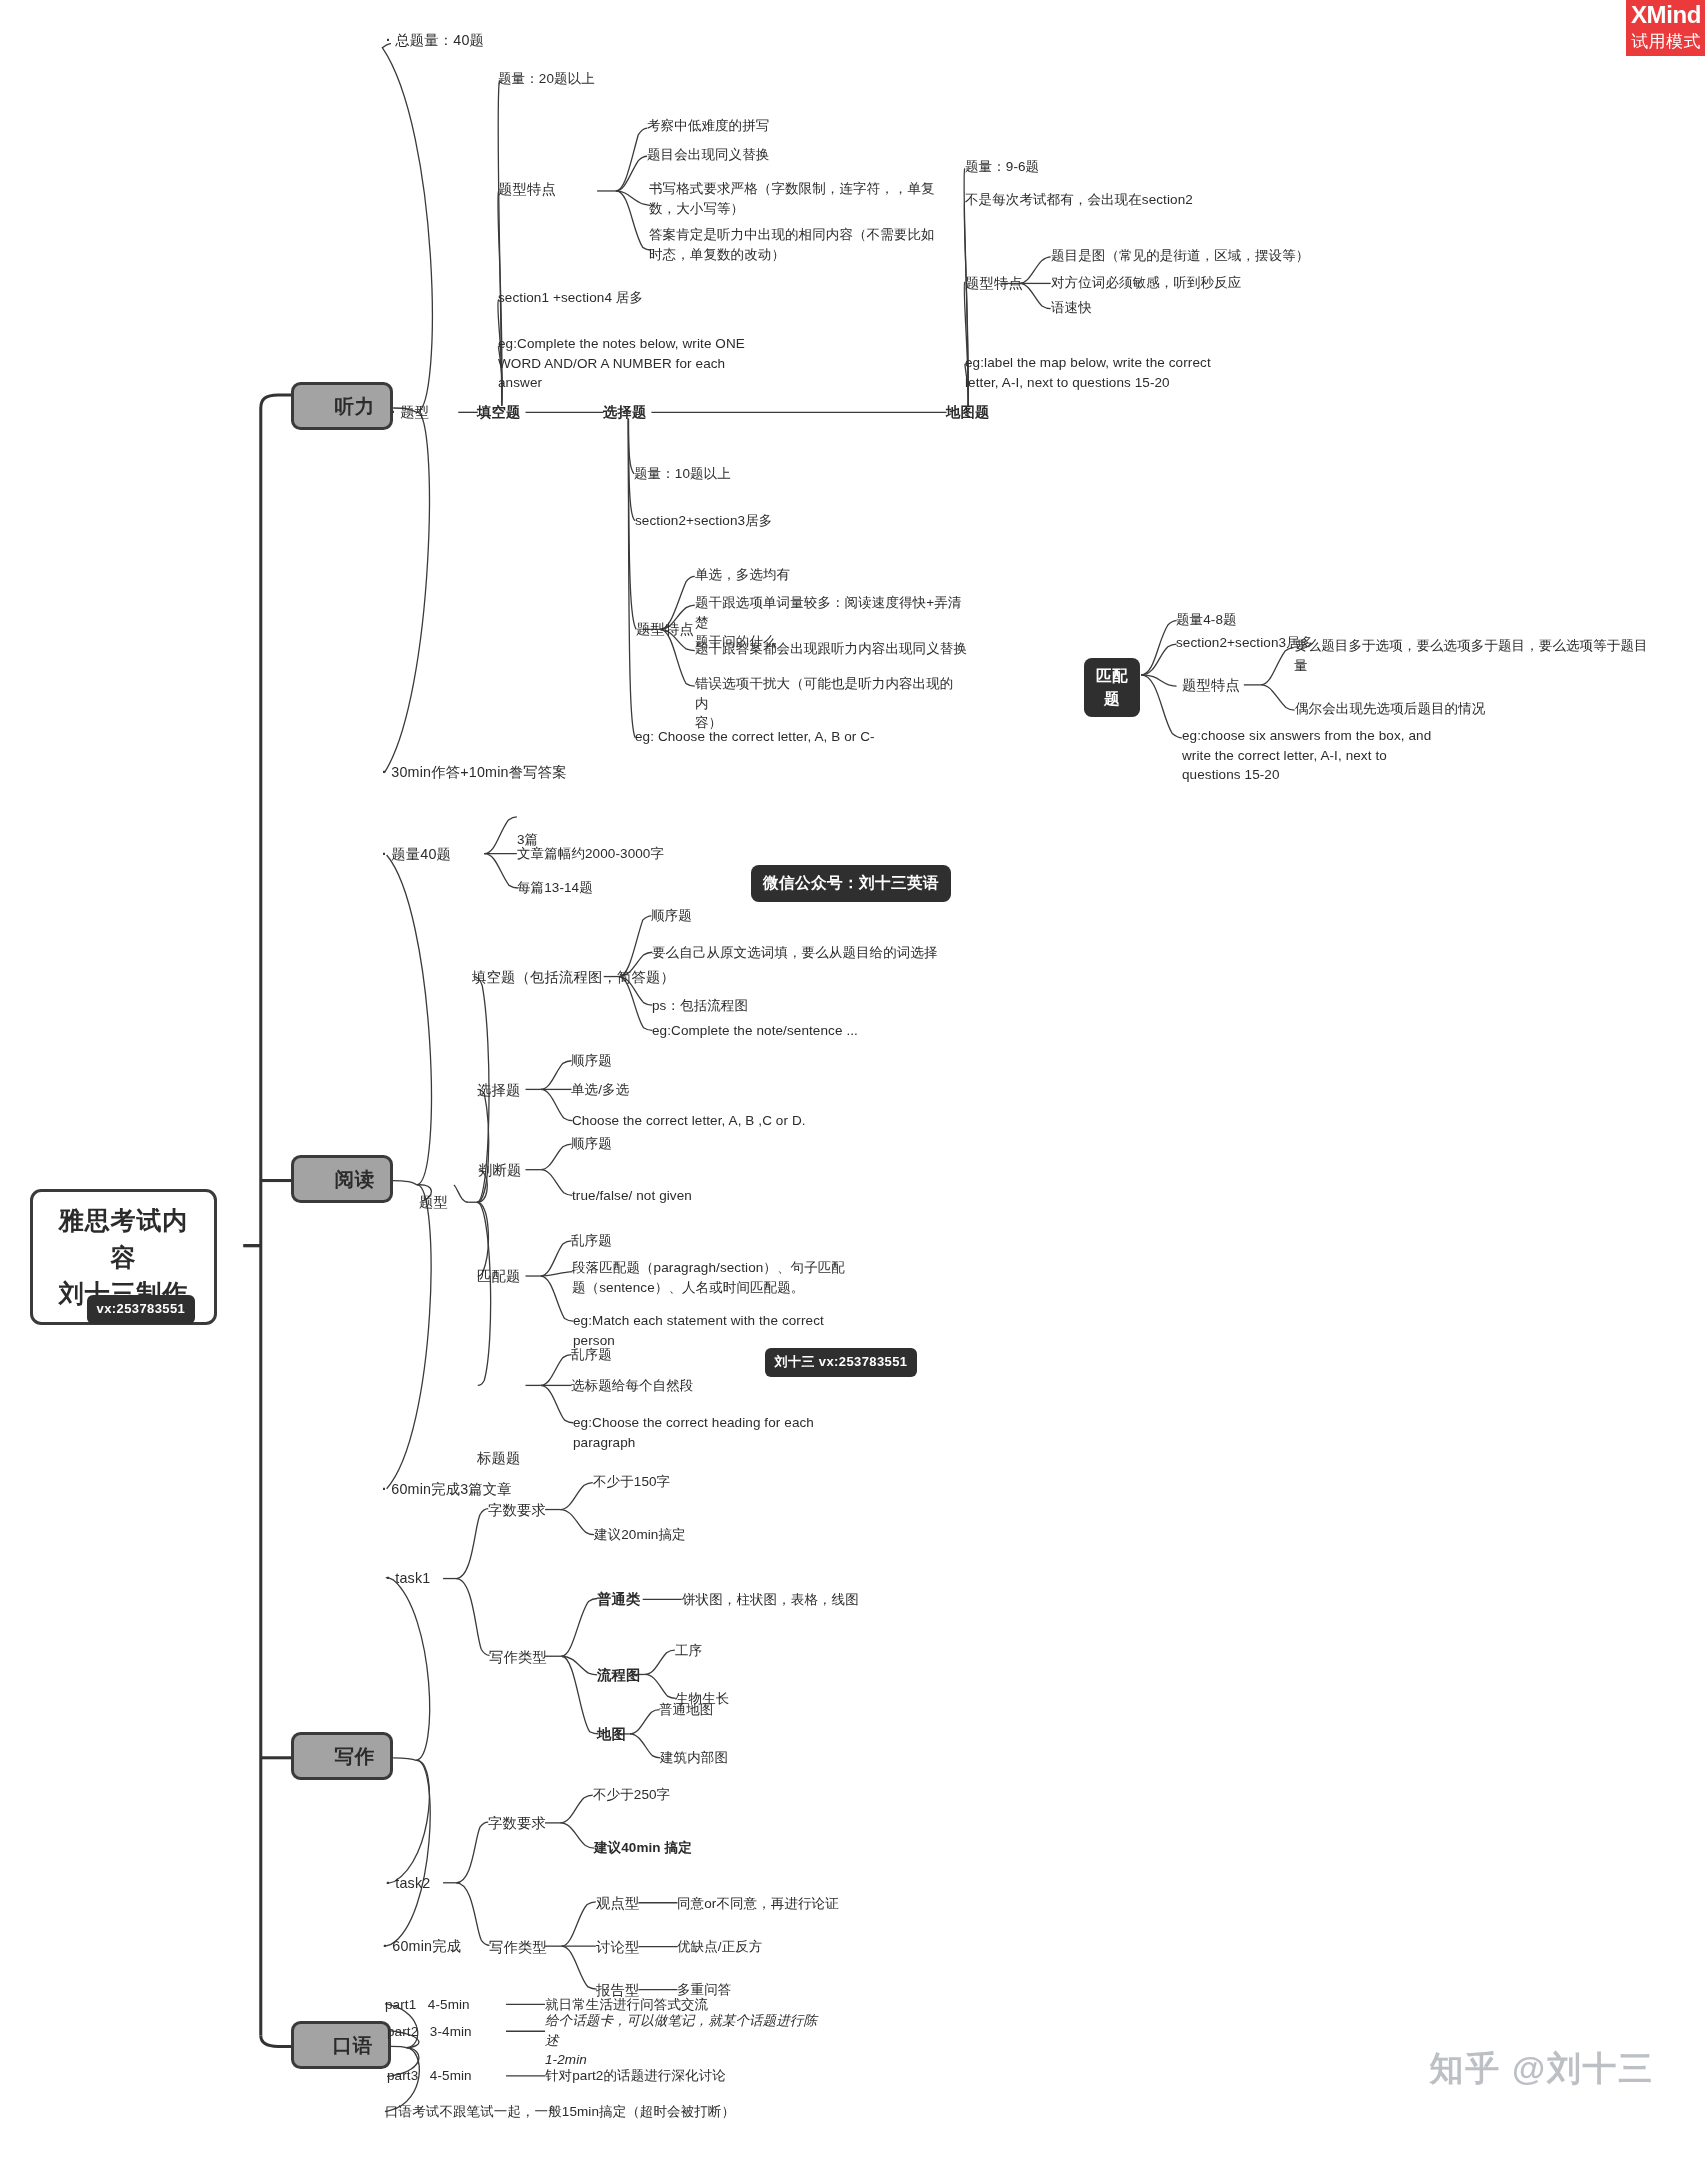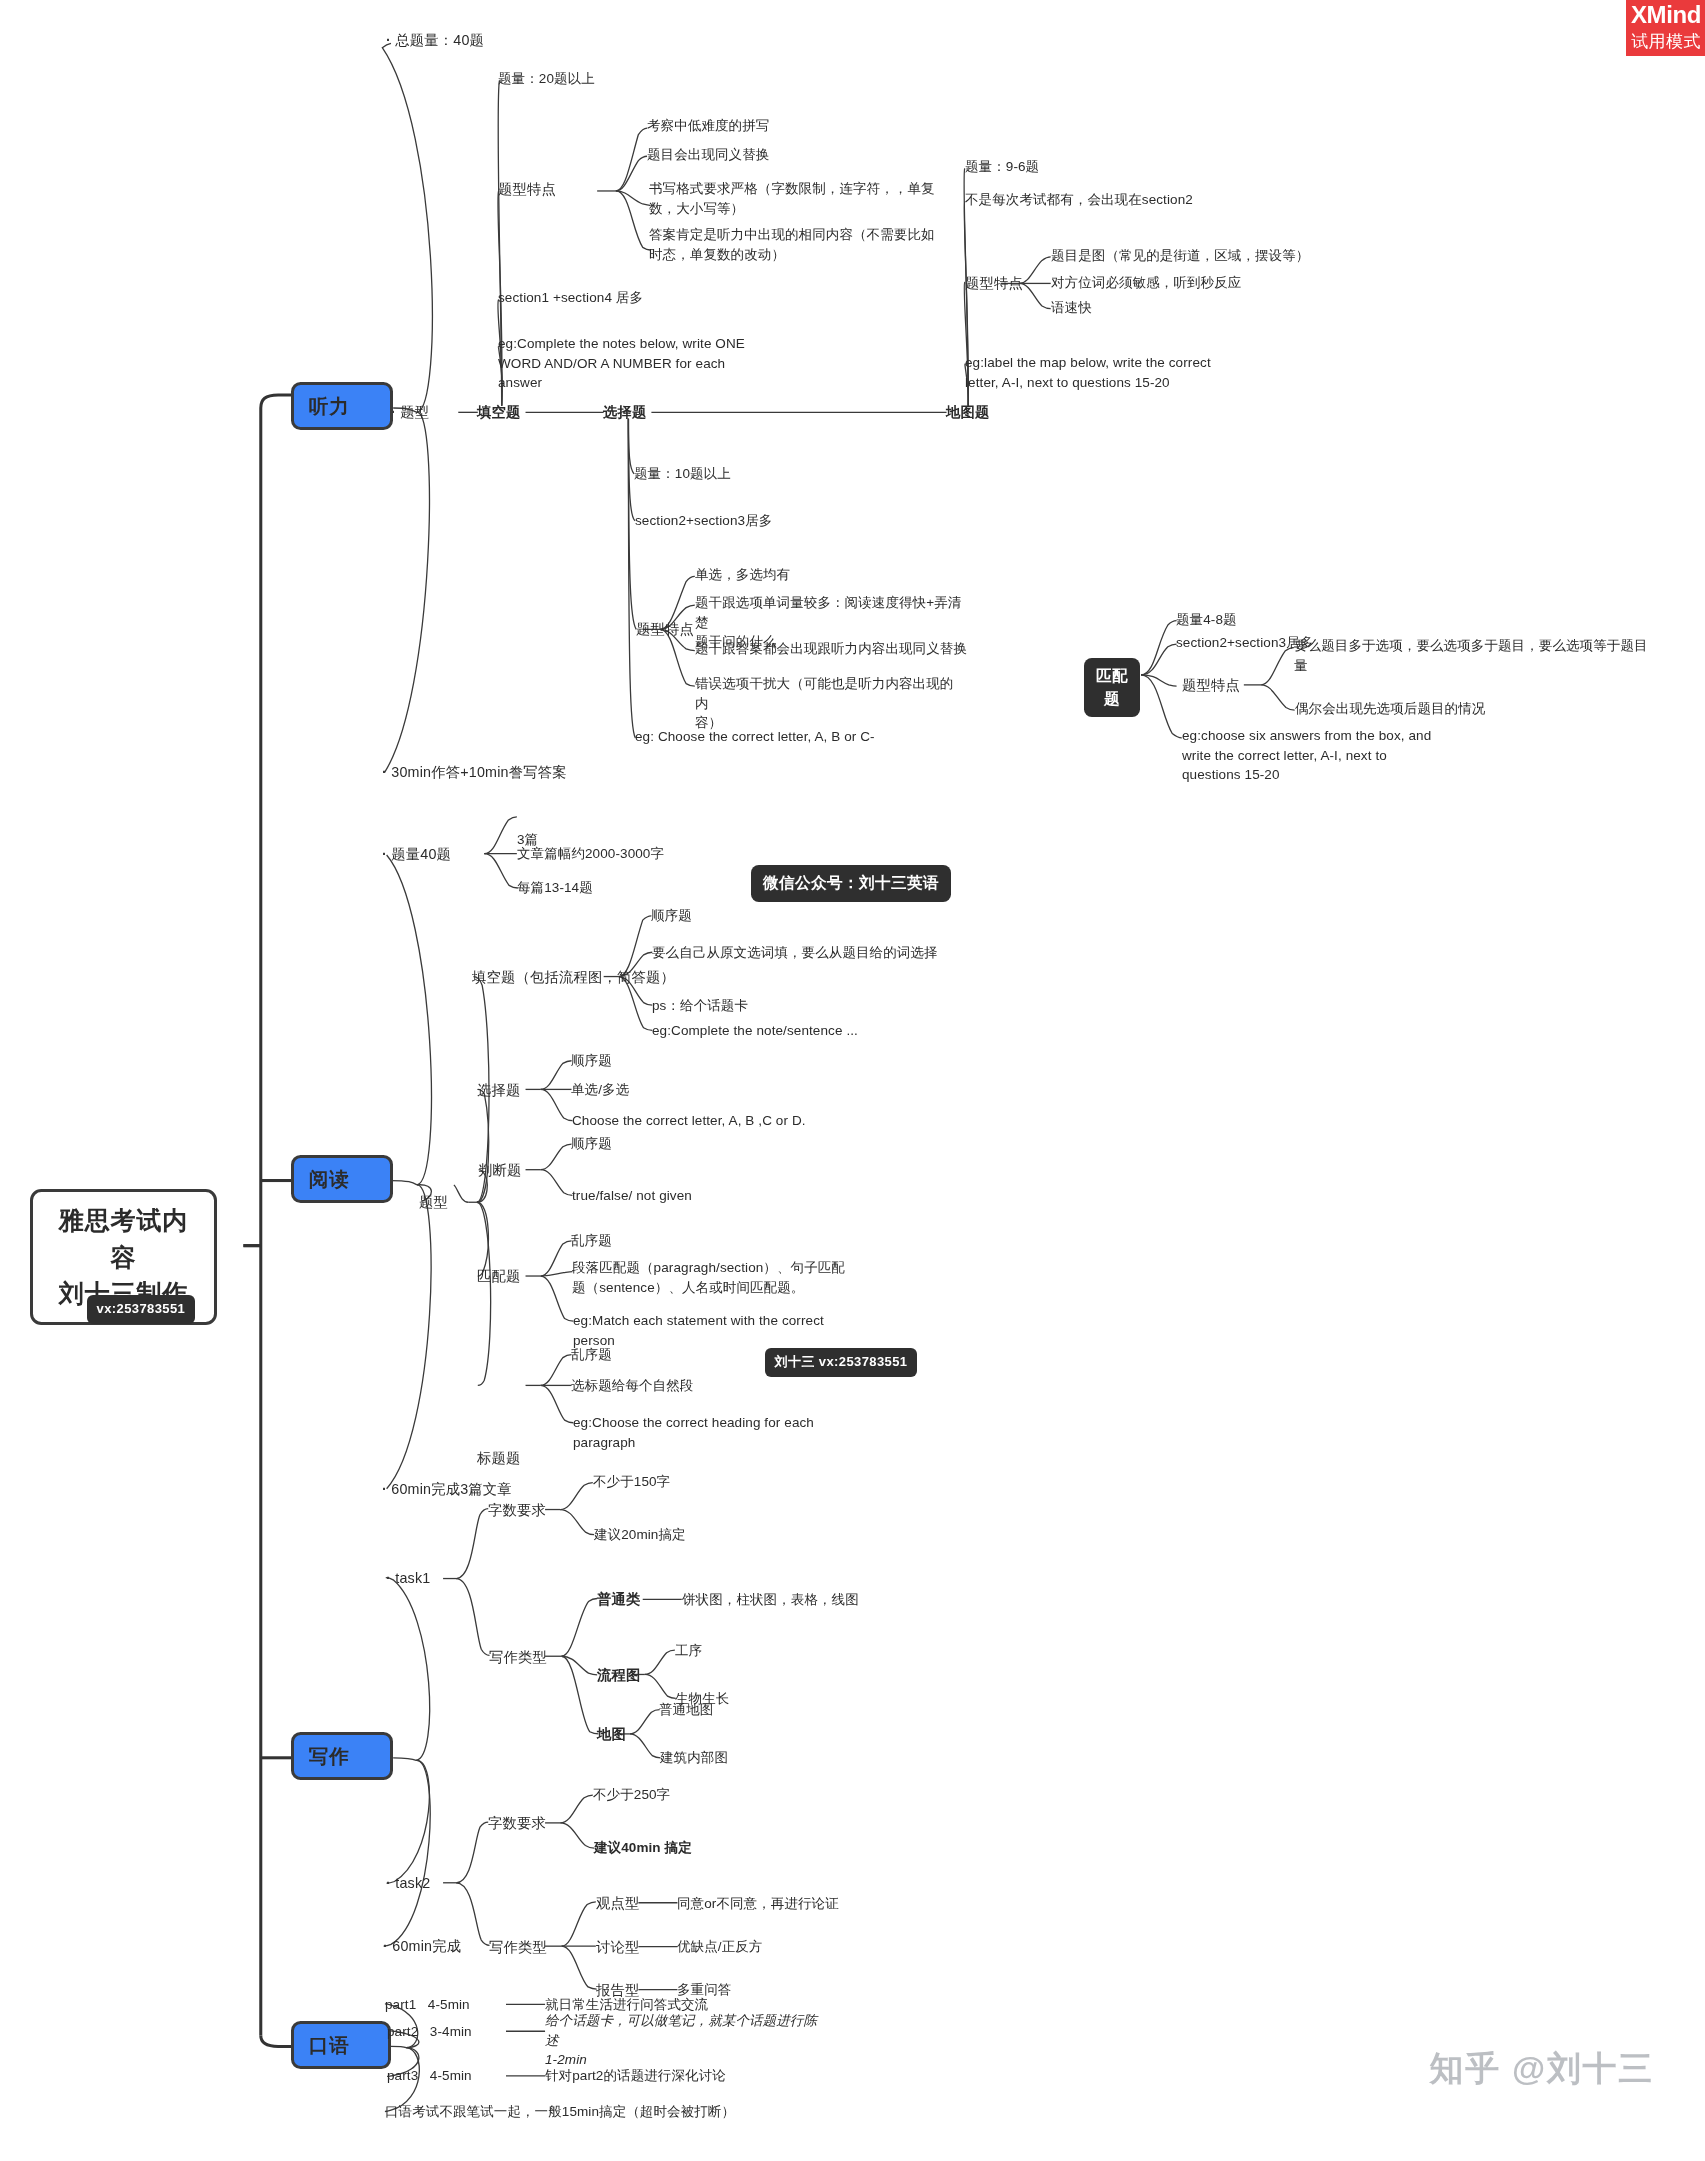--- a/index.html
+++ b/index.html
@@ -42,22 +42,22 @@
     background:#fff;
     text-align:center;
     font-size:25px;
     font-weight:700;
     padding:10.4px 13px;
     letter-spacing:0.9px;
   }
   .main-box{
     border:3px solid #3a3a3a;
     border-radius:9.6px;
-    background:#3b82f6;
-    text-align:left;
+    background:#a3a3a3;
+    text-align:right;
     font-size:19.5px;
     font-weight:700;
     padding:7px 14.8px;
     letter-spacing:0.9px;
   }
   .dark-box{
     background:#2f2f2f;
     color:#fff;
     border-radius:7.8px;
     font-size:15.6px;
@@ -358,21 +358,21 @@
   <div class="node topic" style="left:419px;top:1192px;">题型</div>
   <div class="node topic dot" style="left:382px;top:1479px;">60min完成3篇文章</div>
 
   <div class="node leaf" style="left:517px;top:806px;margin-top:24px;">3篇</div>
   <div class="node leaf" style="left:517px;top:844px;">文章篇幅约2000-3000字</div>
   <div class="node leaf" style="left:517px;top:878px;">每篇13-14题</div>
 
   <div class="node topic" style="left:472px;top:967px;">填空题（包括流程图，简答题）</div>
   <div class="node leaf" style="left:651px;top:906px;">顺序题</div>
   <div class="node leaf" style="left:652px;top:943px;">要么自己从原文选词填，要么从题目给的词选择</div>
-  <div class="node leaf" style="left:652px;top:996px;">ps：给个话题卡</div>
+  <div class="node leaf" style="left:652px;top:996px;">ps：包括流程图</div>
   <div class="node leaf" style="left:652px;top:1021px;">eg:Complete the note/sentence ...</div>
 
   <div class="node topic" style="left:477px;top:1080px;">选择题</div>
   <div class="node leaf" style="left:571px;top:1051px;">顺序题</div>
   <div class="node leaf" style="left:571px;top:1080px;">单选/多选</div>
   <div class="node leaf" style="left:572px;top:1111px;">Choose the correct letter, A, B ,C or D.</div>
 
   <div class="node topic" style="left:478px;top:1160px;">判断题</div>
   <div class="node leaf" style="left:571px;top:1134px;">顺序题</div>
   <div class="node leaf" style="left:572px;top:1186px;">true/false/ not given</div>

